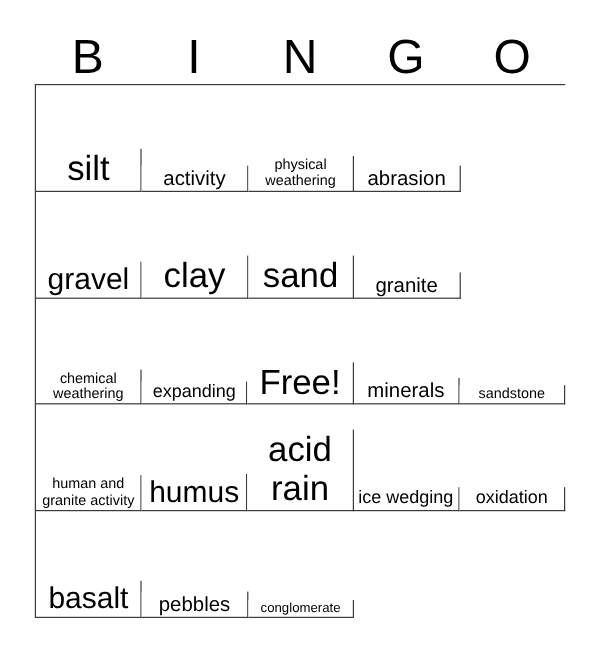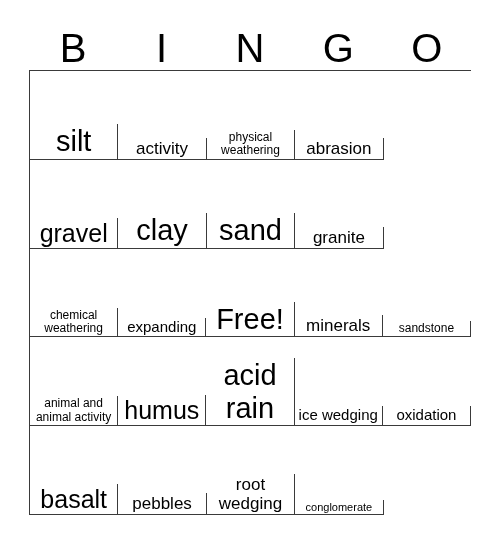--- a/index.html
+++ b/index.html
@@ -102,28 +102,27 @@
 
     <div class="grid-row">
       <div class="cell fs-xs">chemical weathering</div>
       <div class="cell fs-sm">expanding</div>
       <div class="cell fs-xl">Free!</div>
       <div class="cell fs-md">minerals</div>
       <div class="cell fs-xs">sandstone</div>
     </div>
 
     <div class="grid-row">
-      <div class="cell fs-xs">animal and animal activity</div>
+      <div class="cell fs-xs">human and granite activity</div>
       <div class="cell fs-lg">humus</div>
       <div class="cell fs-xl">acid rain</div>
       <div class="cell fs-sm">ice wedging</div>
       <div class="cell fs-sm">oxidation</div>
     </div>
 
     <div class="grid-row">
       <div class="cell fs-lg">basalt</div>
       <div class="cell fs-md">pebbles</div>
-      <div class="cell fs-md">root wedging</div>
       <div class="cell fs-xxs">conglomerate</div>
     </div>
 
   </div>
 </div>
 
 </body></html>

